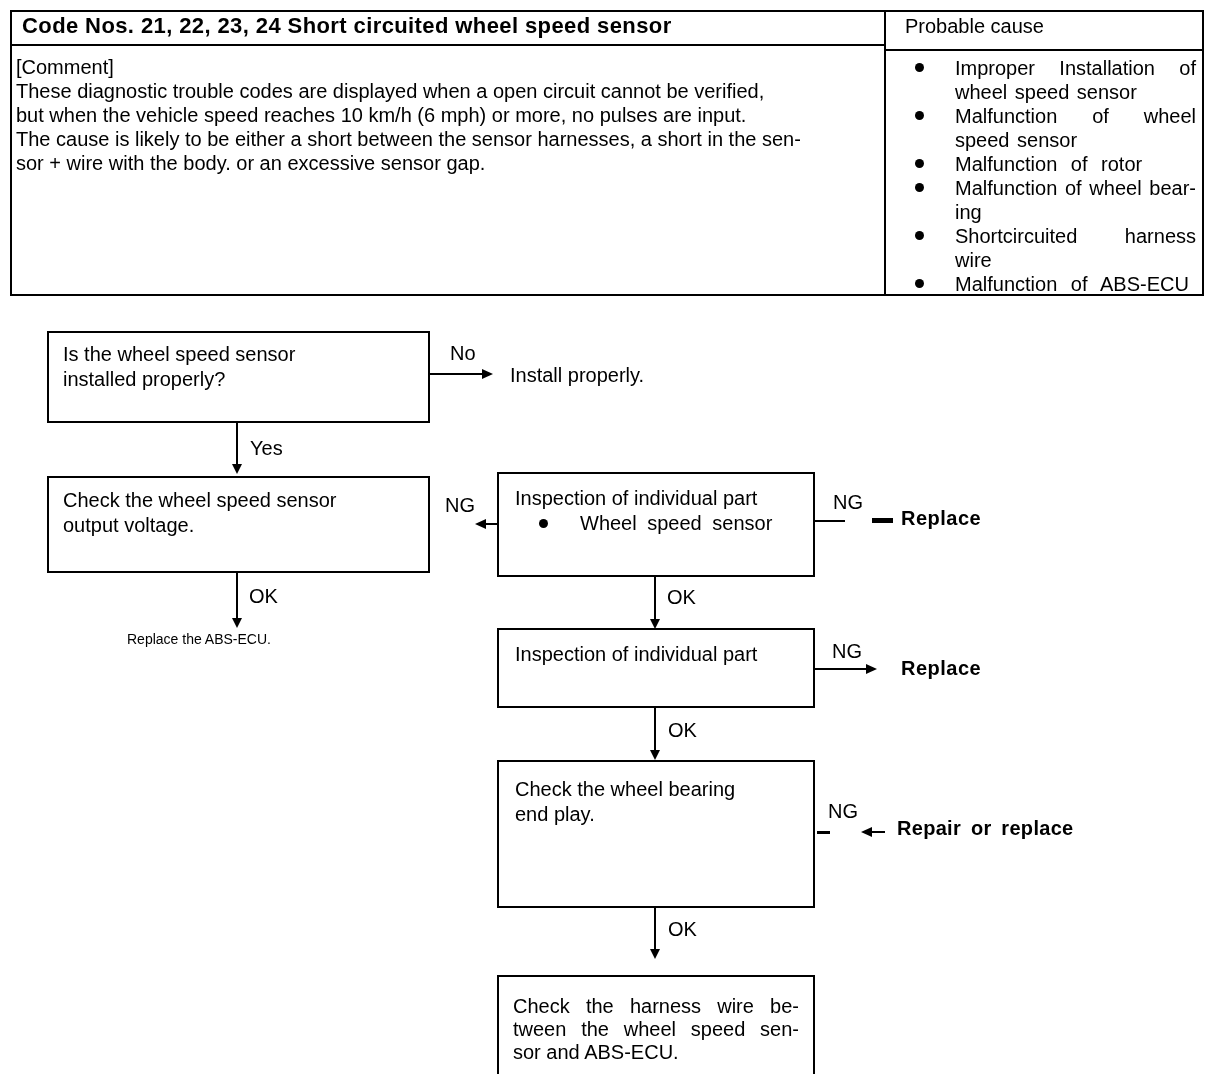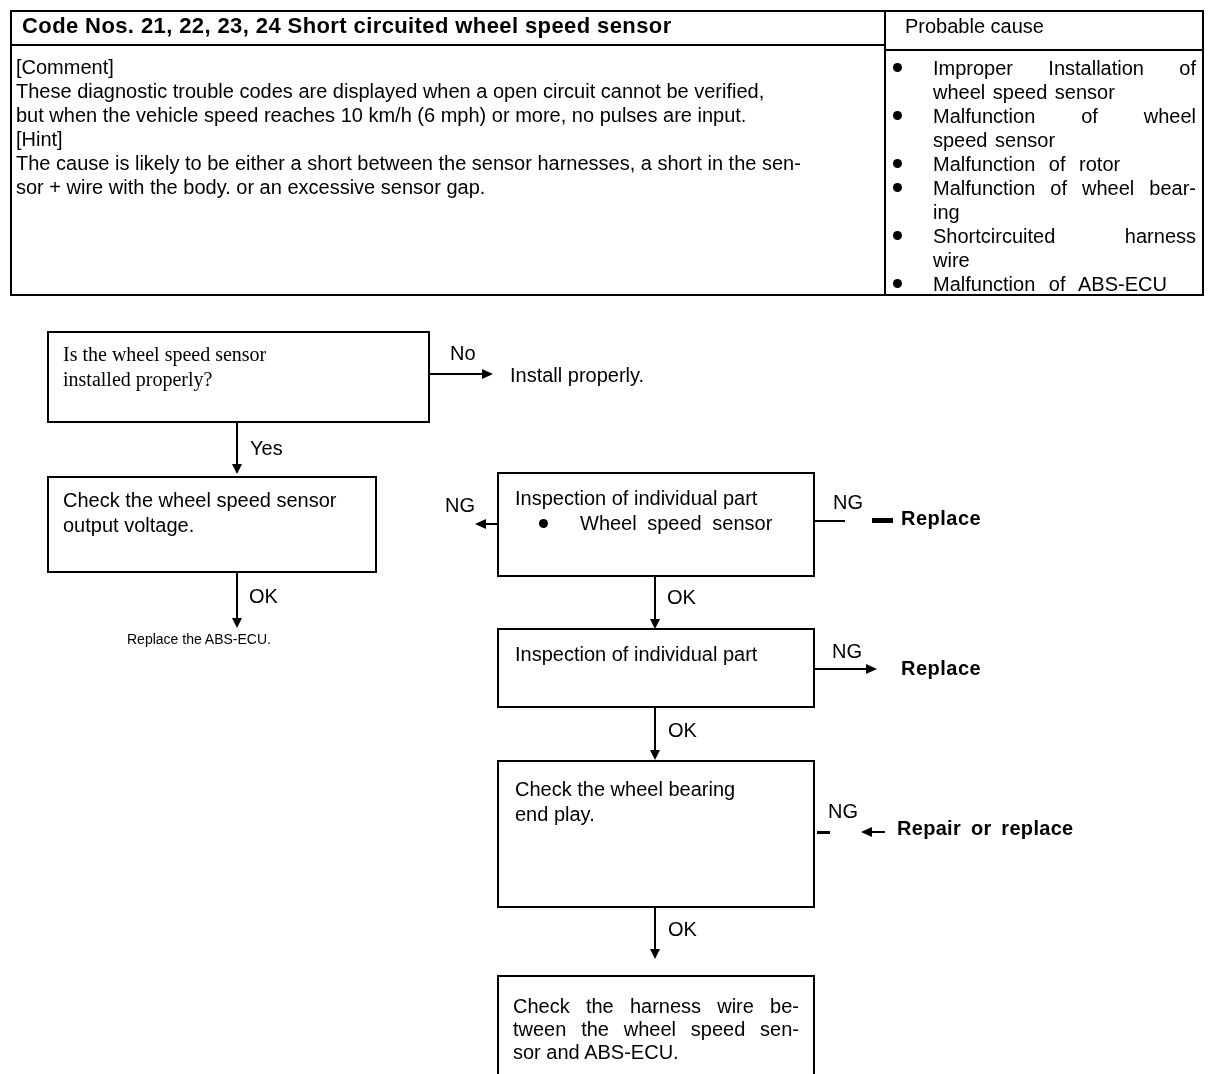--- a/index.html
+++ b/index.html
@@ -21,21 +21,21 @@
          border-bottom:5px solid transparent;border-right:11px solid #000;}
   .dash{position:absolute;background:#000;}
   
   .t-title{position:absolute;left:22px;top:13px;font-size:22px;font-weight:bold;
            letter-spacing:.4px;white-space:nowrap;}
   .t-rhead{position:absolute;left:896px;top:15px;font-size:20px;white-space:nowrap;margin-left:9px;}
   .t-left{position:absolute;left:16px;top:55px;width:862px;font-size:20px;line-height:24px;}
   .t-left div{white-space:nowrap;}
   .causes{position:absolute;left:884px;top:56px;width:316px;font-size:20px;line-height:24px;
           word-spacing:2px;}
-  .cause{position:relative;padding-left:49px;padding-right:4px;}
+  .cause{position:relative;padding-left:49px;padding-right:4px;margin-left:22px;}
   .bdot{position:absolute;left:9px;top:7px;width:9px;height:9px;border-radius:50%;background:#000;}
   .j{text-align:justify;text-align-last:justify;}
   .w{word-spacing:8px;}
   
   .brow{position:relative;padding-left:65px;white-space:nowrap;}
   .brow .bdot{left:24px;top:8px;}
   .ws4{word-spacing:5px;}
 </style>
 </head>
 <body>
@@ -47,21 +47,20 @@
   <div class="hl" style="left:12px;top:44px;width:872px;"></div>
   <div class="hl" style="left:886px;top:49px;width:316px;"></div>
 
   <div class="t-title">Code Nos. 21, 22, 23, 24 Short circuited wheel speed sensor</div>
   <div class="t-rhead">Probable cause</div>
 
   <div class="t-left">
     <div>[Comment]</div>
     <div>These diagnostic trouble codes are displayed when a open circuit cannot be verified,</div>
     <div>but when the vehicle speed reaches 10 km/h (6 mph) or more, no pulses are input.</div>
-    <div>[Hint]</div>
     <div>The cause is likely to be either a short between the sensor harnesses, a short in the sen-</div>
     <div>sor + wire with the body. or an excessive sensor gap.</div>
   </div>
 
   <div class="causes">
     <div class="cause">
       <span class="bdot"></span>
       <div class="j">Improper Installation of</div>
       <div>wheel speed sensor</div>
     </div>
@@ -83,34 +82,34 @@
       <span class="bdot"></span>
       <div class="j">Shortcircuited harness</div>
       <div>wire</div>
     </div>
     <div class="cause">
       <span class="bdot"></span>
       <div class="w">Malfunction of ABS-ECU</div>
     </div>
   </div>
 
-  <div class="box" style="left:47px;top:331px;width:383px;height:92px;padding:9px 12px 0 14px;font-family:Liberation Serif, serif;">
+  <div class="box" style="left:47px;top:331px;width:383px;height:92px;padding:9px 12px 0 14px;">
     <div class="ln">Is the wheel speed sensor</div>
     <div class="ln">installed properly?</div>
   </div>
   <div class="lbl" style="left:450px;top:342px;">No</div>
   <div class="hl" style="left:430px;top:373px;width:54px;"></div>
   <div class="arr-r" style="left:482px;top:369px;"></div>
   <div class="lbl" style="left:510px;top:364px;">Install properly.</div>
 
   <div class="vl" style="left:236px;top:423px;height:43px;"></div>
   <div class="arr-d" style="left:232px;top:464px;"></div>
   <div class="lbl" style="left:250px;top:437px;">Yes</div>
 
-  <div class="box" style="left:47px;top:476px;width:330px;height:97px;padding:10px 12px 0 14px;">
+  <div class="box" style="left:47px;top:476px;width:383px;height:97px;padding:10px 12px 0 14px;">
     <div class="ln">Check the wheel speed sensor</div>
     <div class="ln">output voltage.</div>
   </div>
   <div class="vl" style="left:236px;top:573px;height:47px;"></div>
   <div class="arr-d" style="left:232px;top:618px;"></div>
   <div class="lbl" style="left:249px;top:585px;">OK</div>
   <div class="lbl" style="left:127px;top:631px;font-size:14px;">Replace the ABS-ECU.</div>
 
   <div class="box" style="left:497px;top:472px;width:318px;height:105px;padding:12px 0 0 16px;">
     <div class="ln">Inspection of individual part</div>

